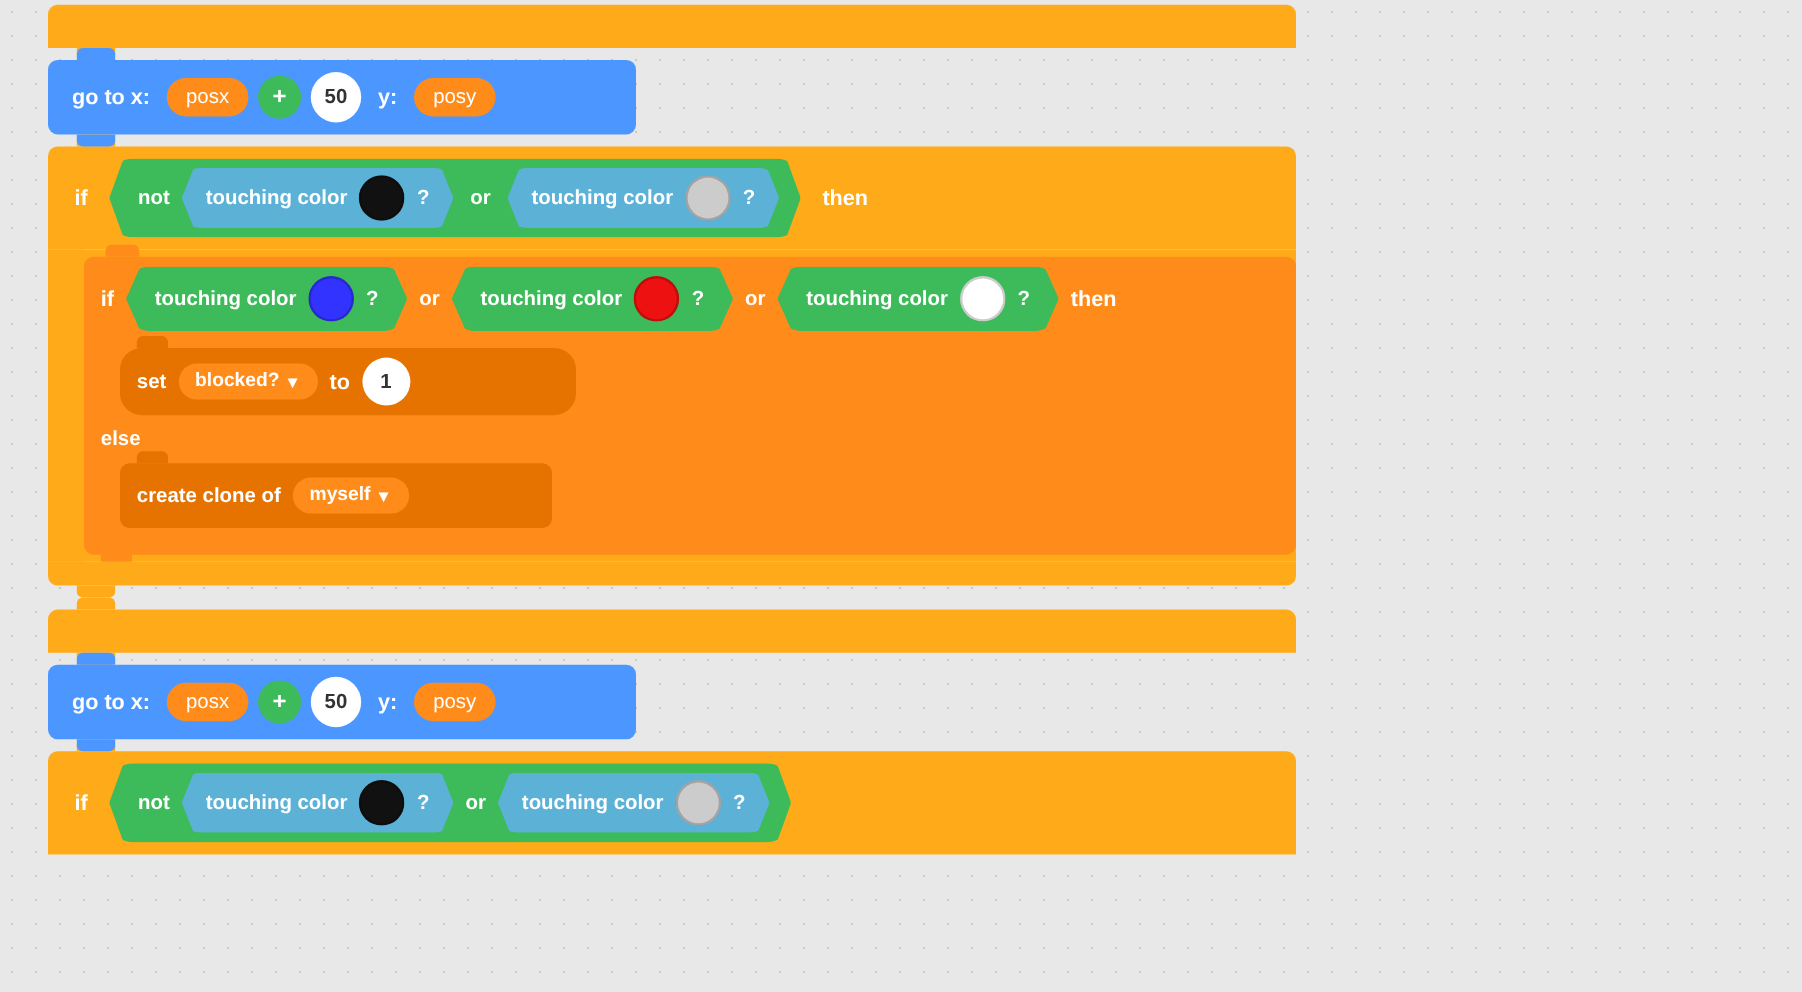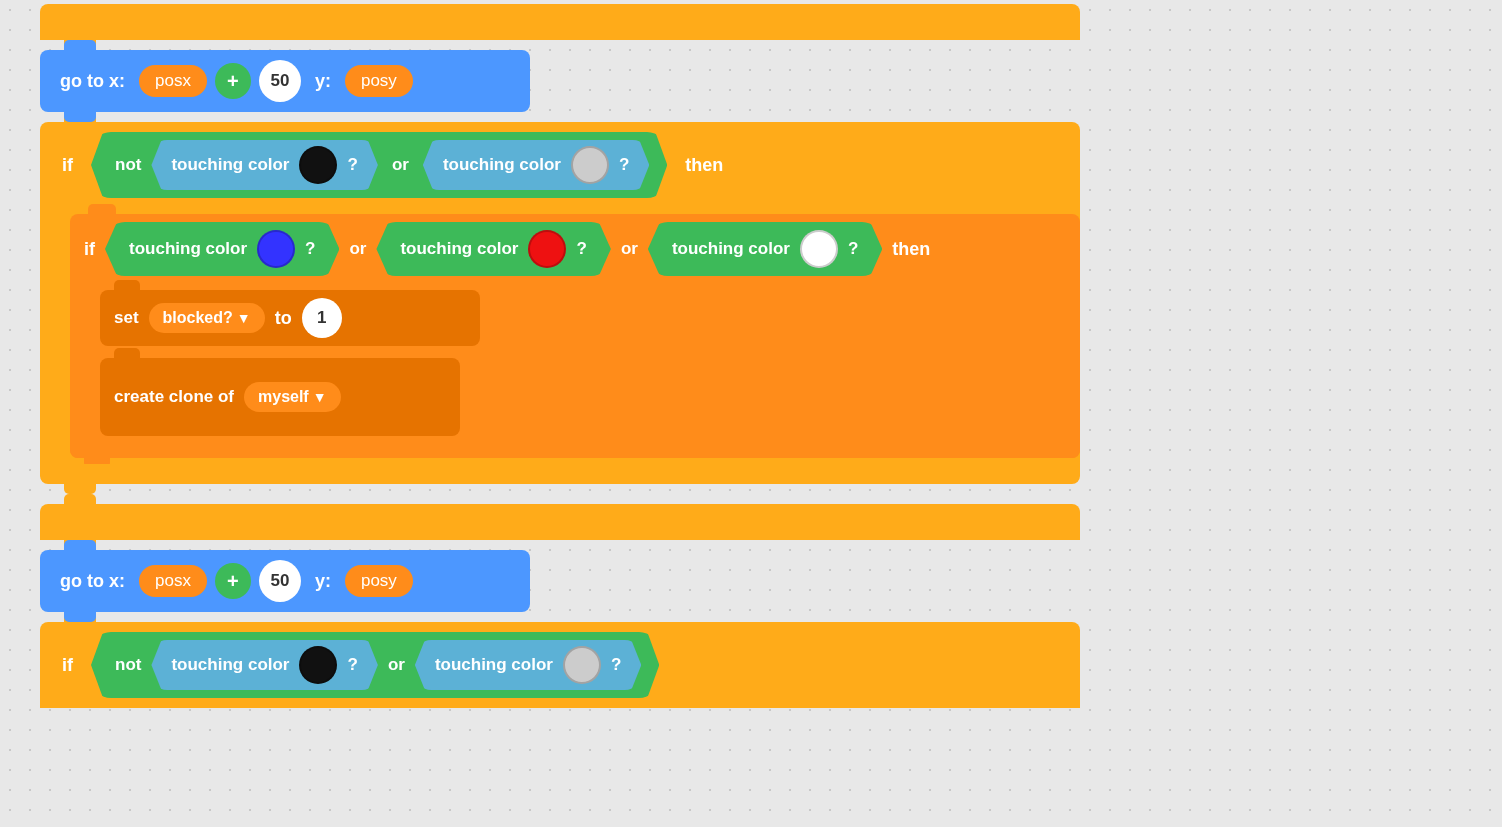--- a/index.html
+++ b/index.html
@@ -261,39 +261,42 @@
               <span>?</span>
             </div>
 
             <span style="color:white; font-size:18px; font-weight:bold;">then</span>
           </div>
 
           <div style="display:flex;">
             <div style="width:30px; background:#ff8c1a; flex-shrink:0;"></div>
             <div style="padding:6px 0;">
 
-              <div style="background:#e67300; border-radius:8px; padding:8px 14px; display:flex; align-items:center; gap:10px; min-height:50px; position:relative; width:380px;">
+              <div style="background:#e67300; border-radius:18px; padding:8px 14px; display:flex; align-items:center; gap:10px; min-height:50px; position:relative; width:380px;">
                 <div style="position:absolute; top:-10px; left:14px; width:26px; height:10px; background:#e67300; border-radius:5px 5px 0 0;"></div>
                 <span style="color:white; font-size:17px; font-weight:bold;">set</span>
                 <div style="background:#ff8c1a; border-radius:16px; padding:6px 14px; display:inline-flex; align-items:center; color:white; font-size:16px; font-weight:bold;">
                   <span>blocked?</span>
                   <span class="dropdown-arrow">▼</span>
                 </div>
                 <span style="color:white; font-size:18px; font-weight:bold;">to</span>
                 <div class="round-white" style="width:40px; height:40px;">1</div>
               </div>
             </div>
           </div>
 
+          <div style="padding:4px 14px; background:#ff8c1a;">
+            <span style="color:white; font-size:17px; font-weight:bold;">else</span>
+          </div>
 
           <div style="display:flex;">
             <div style="width:30px; background:#ff8c1a; flex-shrink:0;"></div>
             <div style="padding:6px 0;">
 
-              <div style="background:#e67300; border-radius:8px; padding:24px 14px; display:flex; align-items:center; gap:10px; min-height:50px; position:relative; width:360px;">
+              <div style="background:#e67300; border-radius:8px; padding:12px 14px; display:flex; align-items:center; gap:10px; min-height:50px; position:relative; width:360px;">
                 <div style="position:absolute; top:-10px; left:14px; width:26px; height:10px; background:#e67300; border-radius:5px 5px 0 0;"></div>
                 <span style="color:white; font-size:17px; font-weight:bold;">create clone of</span>
                 <div style="background:#ff8c1a; border-radius:16px; padding:6px 14px; display:inline-flex; align-items:center; color:white; font-size:16px; font-weight:bold;">
                   <span>myself</span>
                   <span class="dropdown-arrow">▼</span>
                 </div>
               </div>
             </div>
           </div>
 

